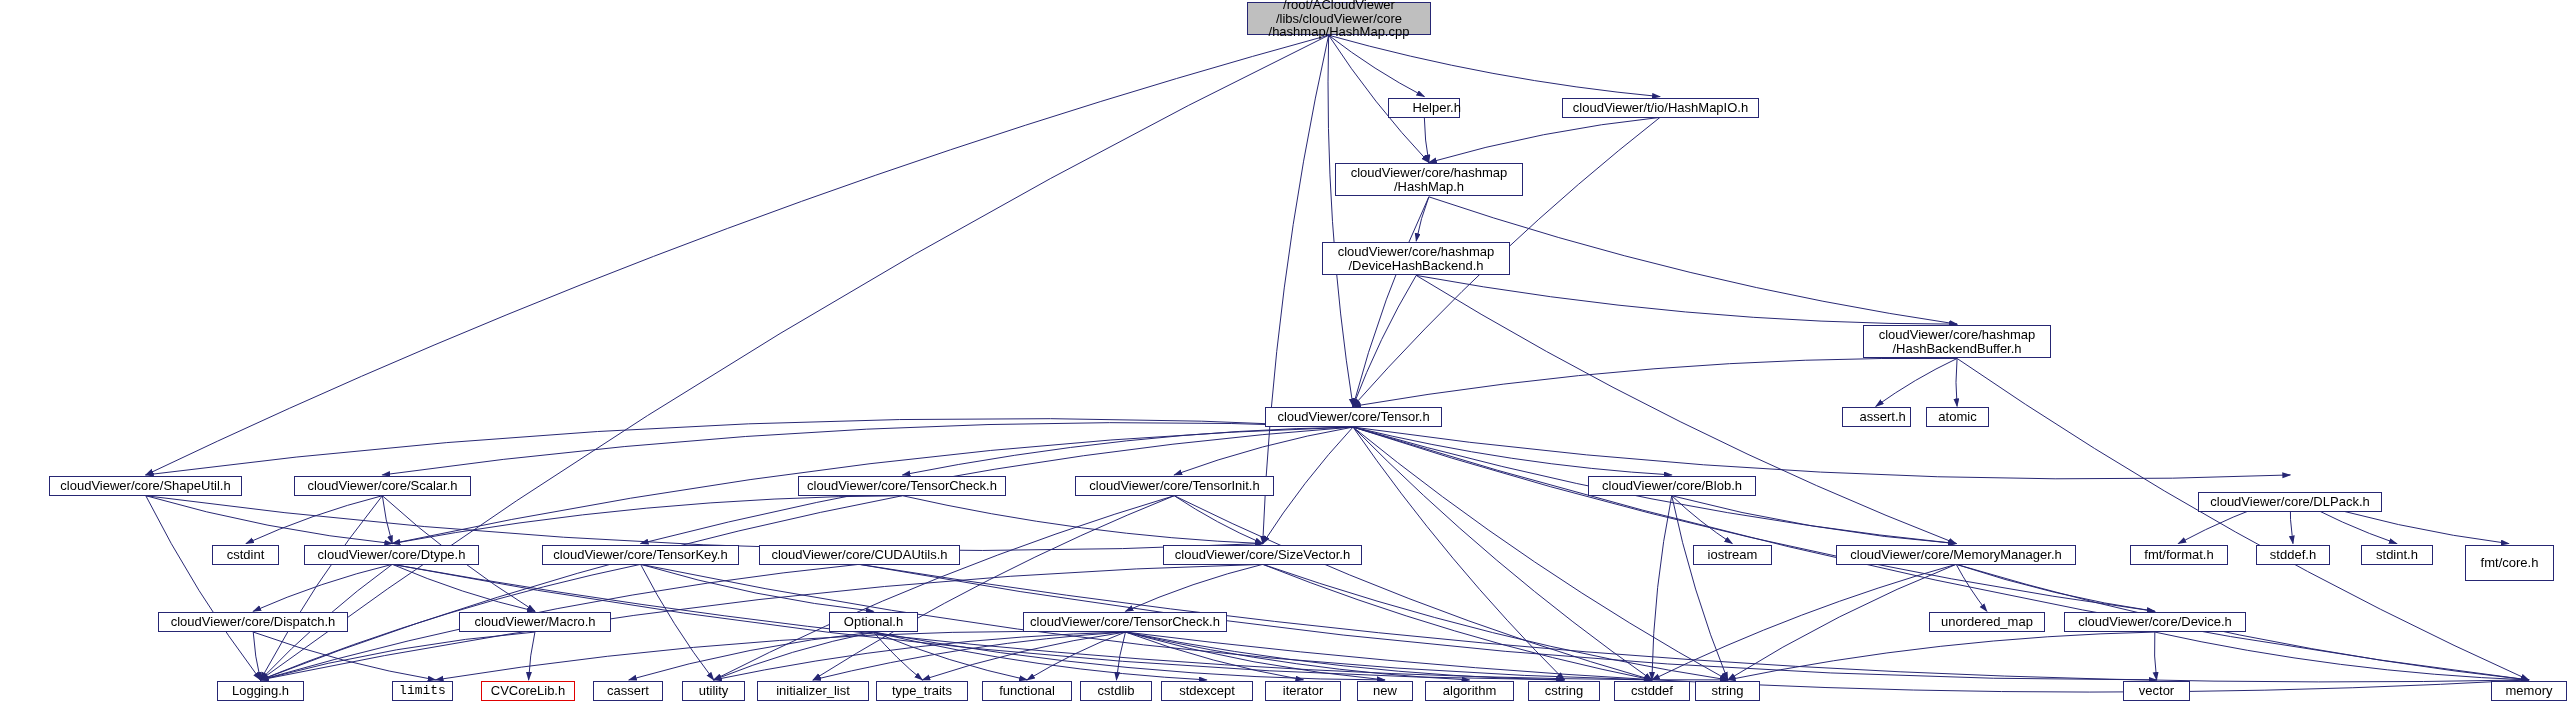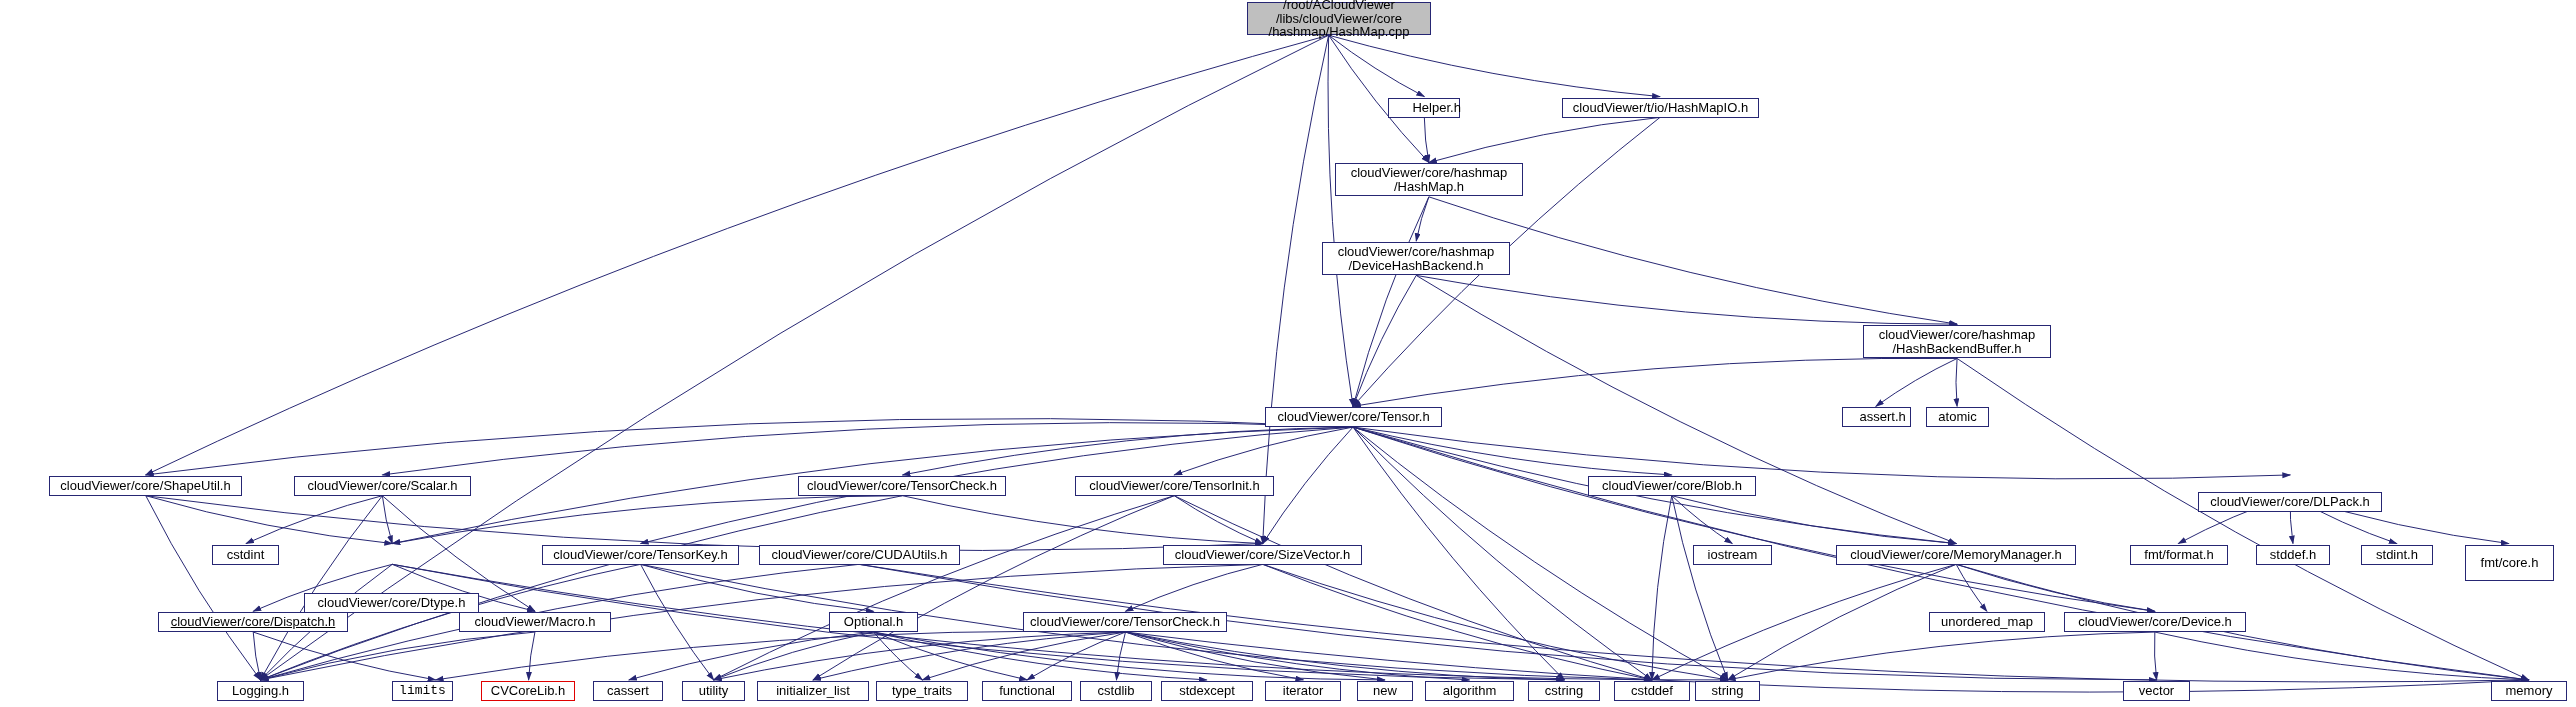--- a/index.html
+++ b/index.html
@@ -173,31 +173,31 @@
     <div class="node" style="left: 1265px; top: 407px; width: 177px; height: 20px;"><span class="ln">cloudViewer/core/Tensor.h</span></div>
     <div class="node" style="left: 1842px; top: 407px; width: 69px; height: 20px; padding-left: 15px;"><span class="ln">assert.h</span></div>
     <div class="node" style="left: 1926px; top: 407px; width: 63px; height: 20px;"><span class="ln">atomic</span></div>
     <div class="node" style="left: 49px; top: 476px; width: 193px; height: 20px;"><span class="ln">cloudViewer/core/ShapeUtil.h</span></div>
     <div class="node" style="left: 294px; top: 476px; width: 177px; height: 20px;"><span class="ln">cloudViewer/core/Scalar.h</span></div>
     <div class="node" style="left: 798px; top: 476px; width: 208px; height: 20px;"><span class="ln">cloudViewer/core/TensorCheck.h</span></div>
     <div class="node" style="left: 1075px; top: 476px; width: 199px; height: 20px;"><span class="ln">cloudViewer/core/TensorInit.h</span></div>
     <div class="node" style="left: 1588px; top: 476px; width: 168px; height: 20px;"><span class="ln">cloudViewer/core/Blob.h</span></div>
     <div class="node" style="left: 2198px; top: 476px; width: 184px; height: 20px; margin-top: 16px;"><span class="ln">cloudViewer/core/DLPack.h</span></div>
     <div class="node" style="left: 212px; top: 545px; width: 67px; height: 20px;"><span class="ln">cstdint</span></div>
-    <div class="node" style="left: 304px; top: 545px; width: 175px; height: 20px; margin-top: 48px;"><span class="ln">cloudViewer/core/Dtype.h</span></div>
+    <div class="node" style="left: 304px; top: 545px; width: 175px; height: 20px;"><span class="ln">cloudViewer/core/Dtype.h</span></div>
     <div class="node" style="left: 542px; top: 545px; width: 197px; height: 20px;"><span class="ln">cloudViewer/core/TensorKey.h</span></div>
     <div class="node" style="left: 759px; top: 545px; width: 201px; height: 20px;"><span class="ln">cloudViewer/core/CUDAUtils.h</span></div>
     <div class="node" style="left: 1163px; top: 545px; width: 199px; height: 20px;"><span class="ln">cloudViewer/core/SizeVector.h</span></div>
     <div class="node" style="left: 1693px; top: 545px; width: 79px; height: 20px;"><span class="ln">iostream</span></div>
     <div class="node" style="left: 1836px; top: 545px; width: 240px; height: 20px;"><span class="ln">cloudViewer/core/MemoryManager.h</span></div>
     <div class="node" style="left: 2130px; top: 545px; width: 98px; height: 20px;"><span class="ln">fmt/format.h</span></div>
     <div class="node" style="left: 2256px; top: 545px; width: 74px; height: 20px;"><span class="ln">stddef.h</span></div>
     <div class="node" style="left: 2361px; top: 545px; width: 72px; height: 20px;"><span class="ln">stdint.h</span></div>
     <div class="node" style="left: 2465px; top: 545px; width: 89px; height: 36px;"><span class="ln">fmt/core.h</span></div>
-    <div class="node" style="left: 158px; top: 612px; width: 190px; height: 20px; text-decoration: underline;"><span class="ln">cloudViewer/core/Dispatch.h</span></div>
+    <div class="node" style="left: 158px; top: 612px; width: 190px; height: 20px;"><span class="ln">cloudViewer/core/Dispatch.h</span></div>
     <div class="node" style="left: 459px; top: 612px; width: 152px; height: 20px;"><span class="ln">cloudViewer/Macro.h</span></div>
     <div class="node" style="left: 829px; top: 612px; width: 89px; height: 20px;"><span class="ln">Optional.h</span></div>
     <div class="node" style="left: 1023px; top: 612px; width: 204px; height: 20px;"><span class="ln">cloudViewer/core/TensorCheck.h</span></div>
     <div class="node" style="left: 1929px; top: 612px; width: 116px; height: 20px;"><span class="ln">unordered_map</span></div>
     <div class="node" style="left: 2064px; top: 612px; width: 182px; height: 20px;"><span class="ln">cloudViewer/core/Device.h</span></div>
     <div class="node" style="left: 217px; top: 681px; width: 87px; height: 20px;"><span class="ln">Logging.h</span></div>
     <div class="node" style="left: 392px; top: 681px; width: 61px; height: 20px; font-family: Liberation Mono, monospace;"><span class="ln">limits</span></div>
     <div class="node hl" style="left: 481px; top: 681px; width: 94px; height: 20px;"><span class="ln">CVCoreLib.h</span></div>
     <div class="node" style="left: 593px; top: 681px; width: 70px; height: 20px;"><span class="ln">cassert</span></div>
     <div class="node" style="left: 682px; top: 681px; width: 63px; height: 20px;"><span class="ln">utility</span></div>

